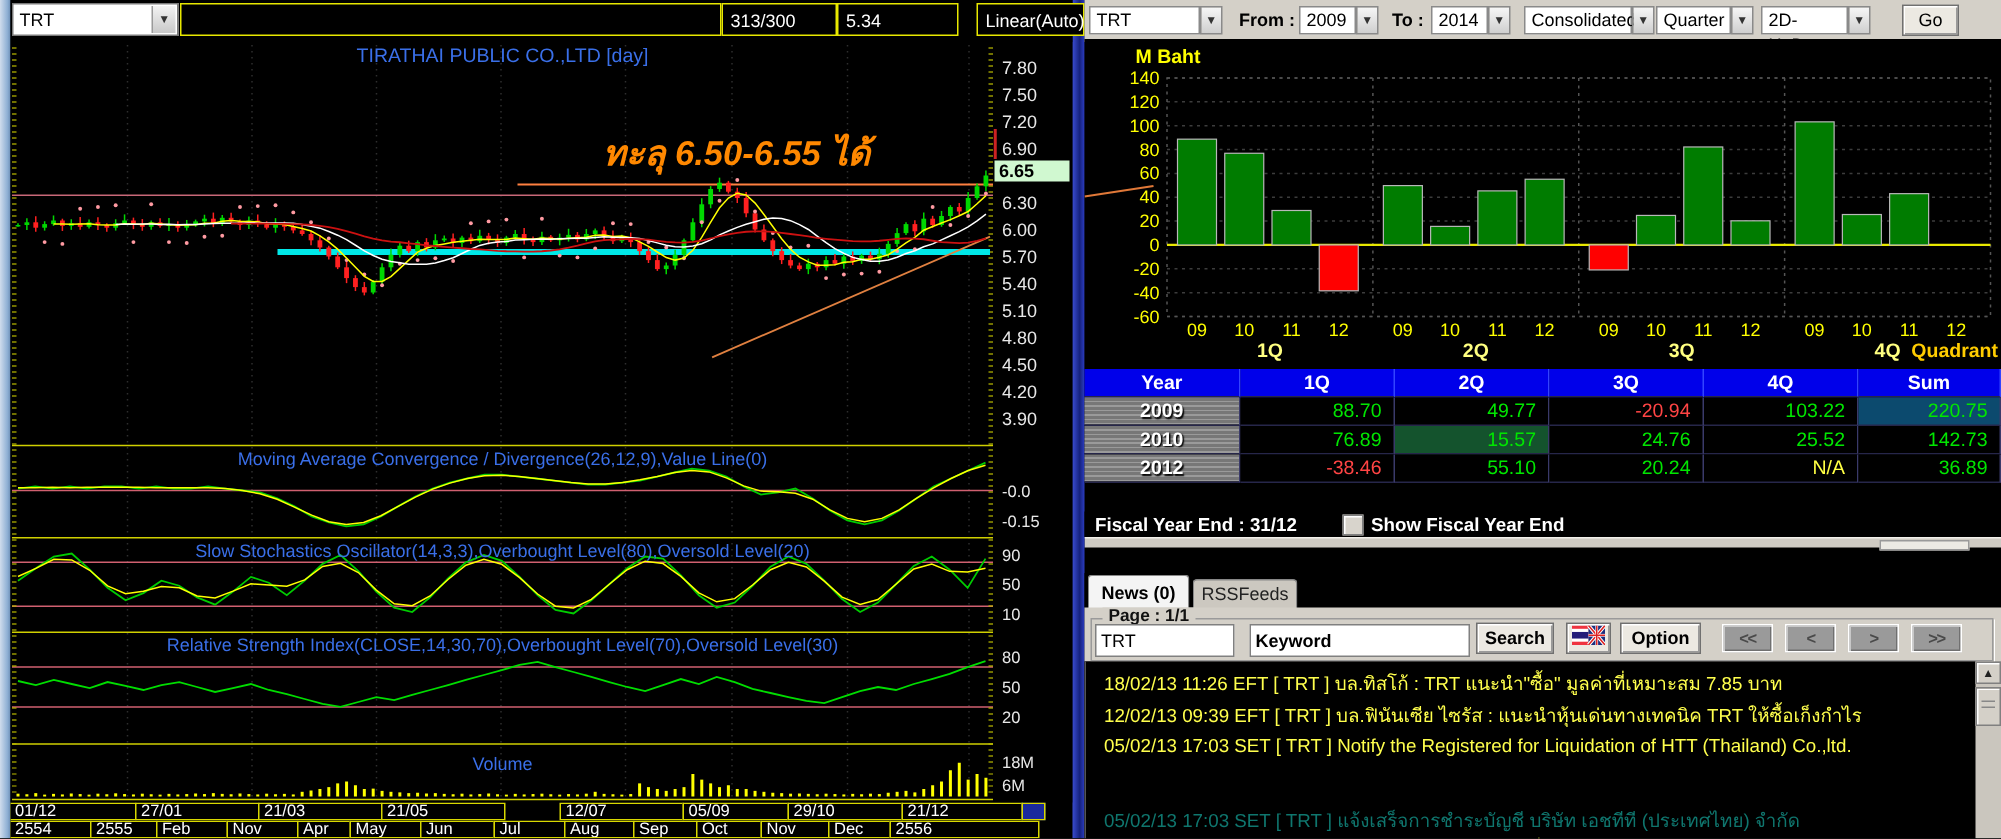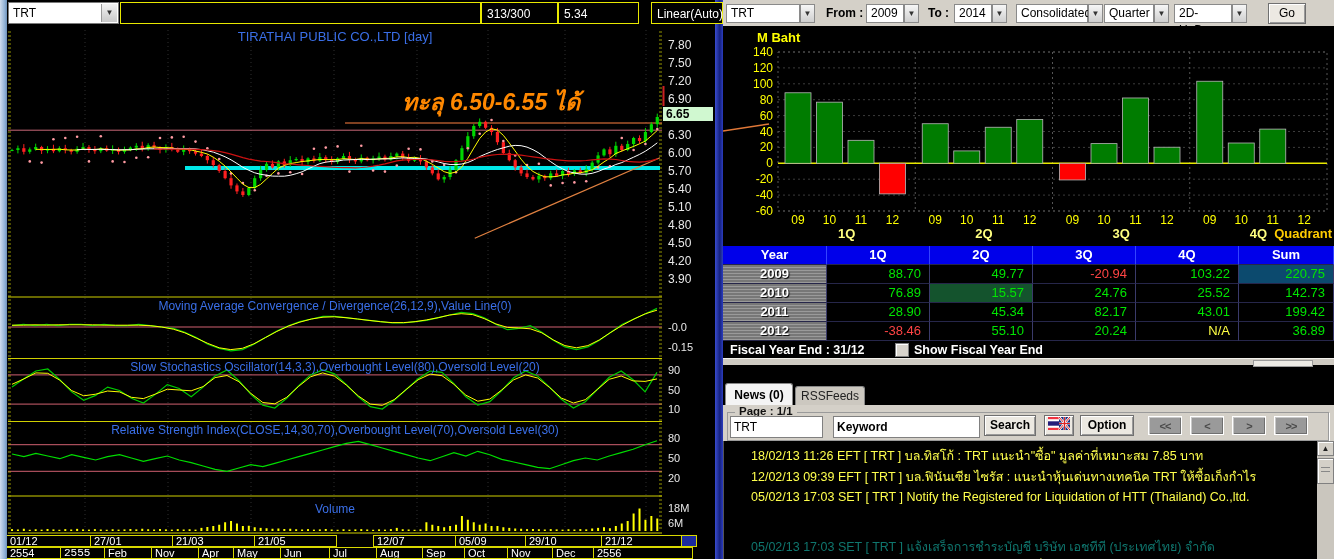--- a/index.html
+++ b/index.html
@@ -34,21 +34,21 @@
   
   #fiscal-row{left:723px;top:341px;width:611px;height:17px;background:#000;color:#fff;z-index:5;}
   
   #splitter{left:723px;top:358px;width:611px;height:7px;background:#cfcbc3;border-top:1px solid #f2f0ea;box-sizing:border-box;}
   
   #news-titlebar{left:723px;top:365px;width:611px;height:17px;background:linear-gradient(180deg,#e9eef6,#a9bad2);z-index:5;}
   #news-tabs{left:723px;top:382px;width:611px;height:23px;background:#000;z-index:5;}
   #news-controls{left:723px;top:405px;width:611px;height:36px;background:#d4d0c8;z-index:5;}
   #news-list{left:723px;top:441px;width:594px;height:118px;background:#000;overflow:hidden;z-index:5;
              border-left:1px solid #555;}
-  .news-row{white-space:nowrap;height:20.6px;line-height:20.6px;font-size:12.5px;padding-left:27px;}
+  .news-row{white-space:nowrap;height:20.6px;line-height:20.6px;font-size:12.5px;padding-left:12px;}
   #news-scrollbar{left:1317px;top:441px;width:17px;height:118px;background:#cac6be;z-index:6;}
   .sb-btn{position:absolute;left:0;width:17px;background:#d4d0c8;border:1px solid #808080;
           box-shadow:inset 1px 1px 0 #fff;box-sizing:border-box;text-align:center;color:#222;}
   
   #date-row1,#date-row2{left:7px;width:708px;height:12px;overflow:hidden;z-index:5;display:flex;}
   .dcell{box-sizing:border-box;border:1px solid #d8d800;margin-left:-1px;background:#000;color:#fff;
          font-size:11px;line-height:10px;padding-left:3px;overflow:hidden;flex:none;}
   svg text{font-family:"Liberation Sans","DejaVu Sans",sans-serif;}
 </style>
 </head>
@@ -874,28 +874,20 @@
       </div>
       <div class="qt-row">
         <div class="qt-cell" style="width: 104px; background: repeating-linear-gradient(0deg, rgb(154, 154, 154) 0px, rgb(154, 154, 154) 1px, rgb(119, 119, 119) 1px, rgb(119, 119, 119) 3px); color: rgb(255, 255, 255); font-weight: bold; text-align: center; line-height: 18px; text-shadow: rgb(0, 0, 0) 1px 1px 1px;">2010</div>
         <div class="qt-cell" style="width: 103px; background: rgb(0, 0, 0); color: rgb(0, 230, 0); text-align: right; padding-right: 8px; line-height: 18px;">76.89</div>
         <div class="qt-cell" style="width: 103px; background: #14532d; color: rgb(0, 230, 0); text-align: right; padding-right: 8px; line-height: 18px;">15.57</div>
         <div class="qt-cell" style="width: 103px; background: rgb(0, 0, 0); color: rgb(0, 230, 0); text-align: right; padding-right: 8px; line-height: 18px;">24.76</div>
         <div class="qt-cell" style="width: 103px; background: rgb(0, 0, 0); color: rgb(0, 230, 0); text-align: right; padding-right: 8px; line-height: 18px;">25.52</div>
         <div class="qt-cell" style="width: 95px; background: rgb(0, 0, 0); color: rgb(0, 230, 0); text-align: right; padding-right: 8px; line-height: 18px;">142.73</div>
       </div>
       <div class="qt-row">
-        <div class="qt-cell" style="width: 104px; background: repeating-linear-gradient(0deg, rgb(154, 154, 154) 0px, rgb(154, 154, 154) 1px, rgb(119, 119, 119) 1px, rgb(119, 119, 119) 3px); color: rgb(255, 255, 255); font-weight: bold; text-align: center; line-height: 18px; text-shadow: rgb(0, 0, 0) 1px 1px 1px;">2011</div>
-        <div class="qt-cell" style="width: 103px; background: rgb(0, 0, 0); color: rgb(0, 230, 0); text-align: right; padding-right: 8px; line-height: 18px;">28.90</div>
-        <div class="qt-cell" style="width: 103px; background: rgb(0, 0, 0); color: rgb(0, 230, 0); text-align: right; padding-right: 8px; line-height: 18px;">45.34</div>
-        <div class="qt-cell" style="width: 103px; background: rgb(0, 0, 0); color: rgb(0, 230, 0); text-align: right; padding-right: 8px; line-height: 18px;">82.17</div>
-        <div class="qt-cell" style="width: 103px; background: rgb(0, 0, 0); color: rgb(0, 230, 0); text-align: right; padding-right: 8px; line-height: 18px;">43.01</div>
-        <div class="qt-cell" style="width: 95px; background: rgb(0, 0, 0); color: rgb(0, 230, 0); text-align: right; padding-right: 8px; line-height: 18px;">199.42</div>
-      </div>
-      <div class="qt-row">
         <div class="qt-cell" style="width: 104px; background: repeating-linear-gradient(0deg, rgb(154, 154, 154) 0px, rgb(154, 154, 154) 1px, rgb(119, 119, 119) 1px, rgb(119, 119, 119) 3px); color: rgb(255, 255, 255); font-weight: bold; text-align: center; line-height: 18px; text-shadow: rgb(0, 0, 0) 1px 1px 1px;">2012</div>
         <div class="qt-cell" style="width: 103px; background: rgb(0, 0, 0); color: rgb(255, 68, 68); text-align: right; padding-right: 8px; line-height: 18px;">-38.46</div>
         <div class="qt-cell" style="width: 103px; background: rgb(0, 0, 0); color: rgb(0, 230, 0); text-align: right; padding-right: 8px; line-height: 18px;">55.10</div>
         <div class="qt-cell" style="width: 103px; background: rgb(0, 0, 0); color: rgb(0, 230, 0); text-align: right; padding-right: 8px; line-height: 18px;">20.24</div>
         <div class="qt-cell" style="width: 103px; background: rgb(0, 0, 0); color: rgb(255, 255, 68); text-align: right; padding-right: 8px; line-height: 18px;">N/A</div>
         <div class="qt-cell" style="width: 95px; background: rgb(0, 0, 0); color: rgb(0, 230, 0); text-align: right; padding-right: 8px; line-height: 18px;">36.89</div>
       </div>
     </div>
 
   <div id="fiscal-row" class="abs">
@@ -962,21 +954,21 @@
       <span class="dcell" style="width: 83px;">21/03</span>
       <span class="dcell" style="width: 83px;">21/05</span>
       <span class="dcell" style="width: 83px; margin-left: 36px;">12/07</span>
       <span class="dcell" style="width: 71px;">05/09</span>
       <span class="dcell" style="width: 77px;">29/10</span>
       <span class="dcell" style="width: 81px;">21/12</span>
       <span class="dcell" style="width: 16px; background: rgb(26, 42, 158);"></span>
     </div>
   <div id="date-row2" class="abs" style="top:547px">
       <span class="dcell" style="width: 55px;">2554</span>
-      <span class="dcell" style="width: 45px; font-family: Liberation Mono, monospace;">2555</span>
+      <span class="dcell" style="width: 45px;">2555</span>
       <span class="dcell" style="width: 48px;">Feb</span>
       <span class="dcell" style="width: 48px;">Nov</span>
       <span class="dcell" style="width: 36px;">Apr</span>
       <span class="dcell" style="width: 48px;">May</span>
       <span class="dcell" style="width: 50px;">Jun</span>
       <span class="dcell" style="width: 48px;">Jul</span>
       <span class="dcell" style="width: 47px;">Aug</span>
       <span class="dcell" style="width: 43px;">Sep</span>
       <span class="dcell" style="width: 44px;">Oct</span>
       <span class="dcell" style="width: 46px;">Nov</span>

